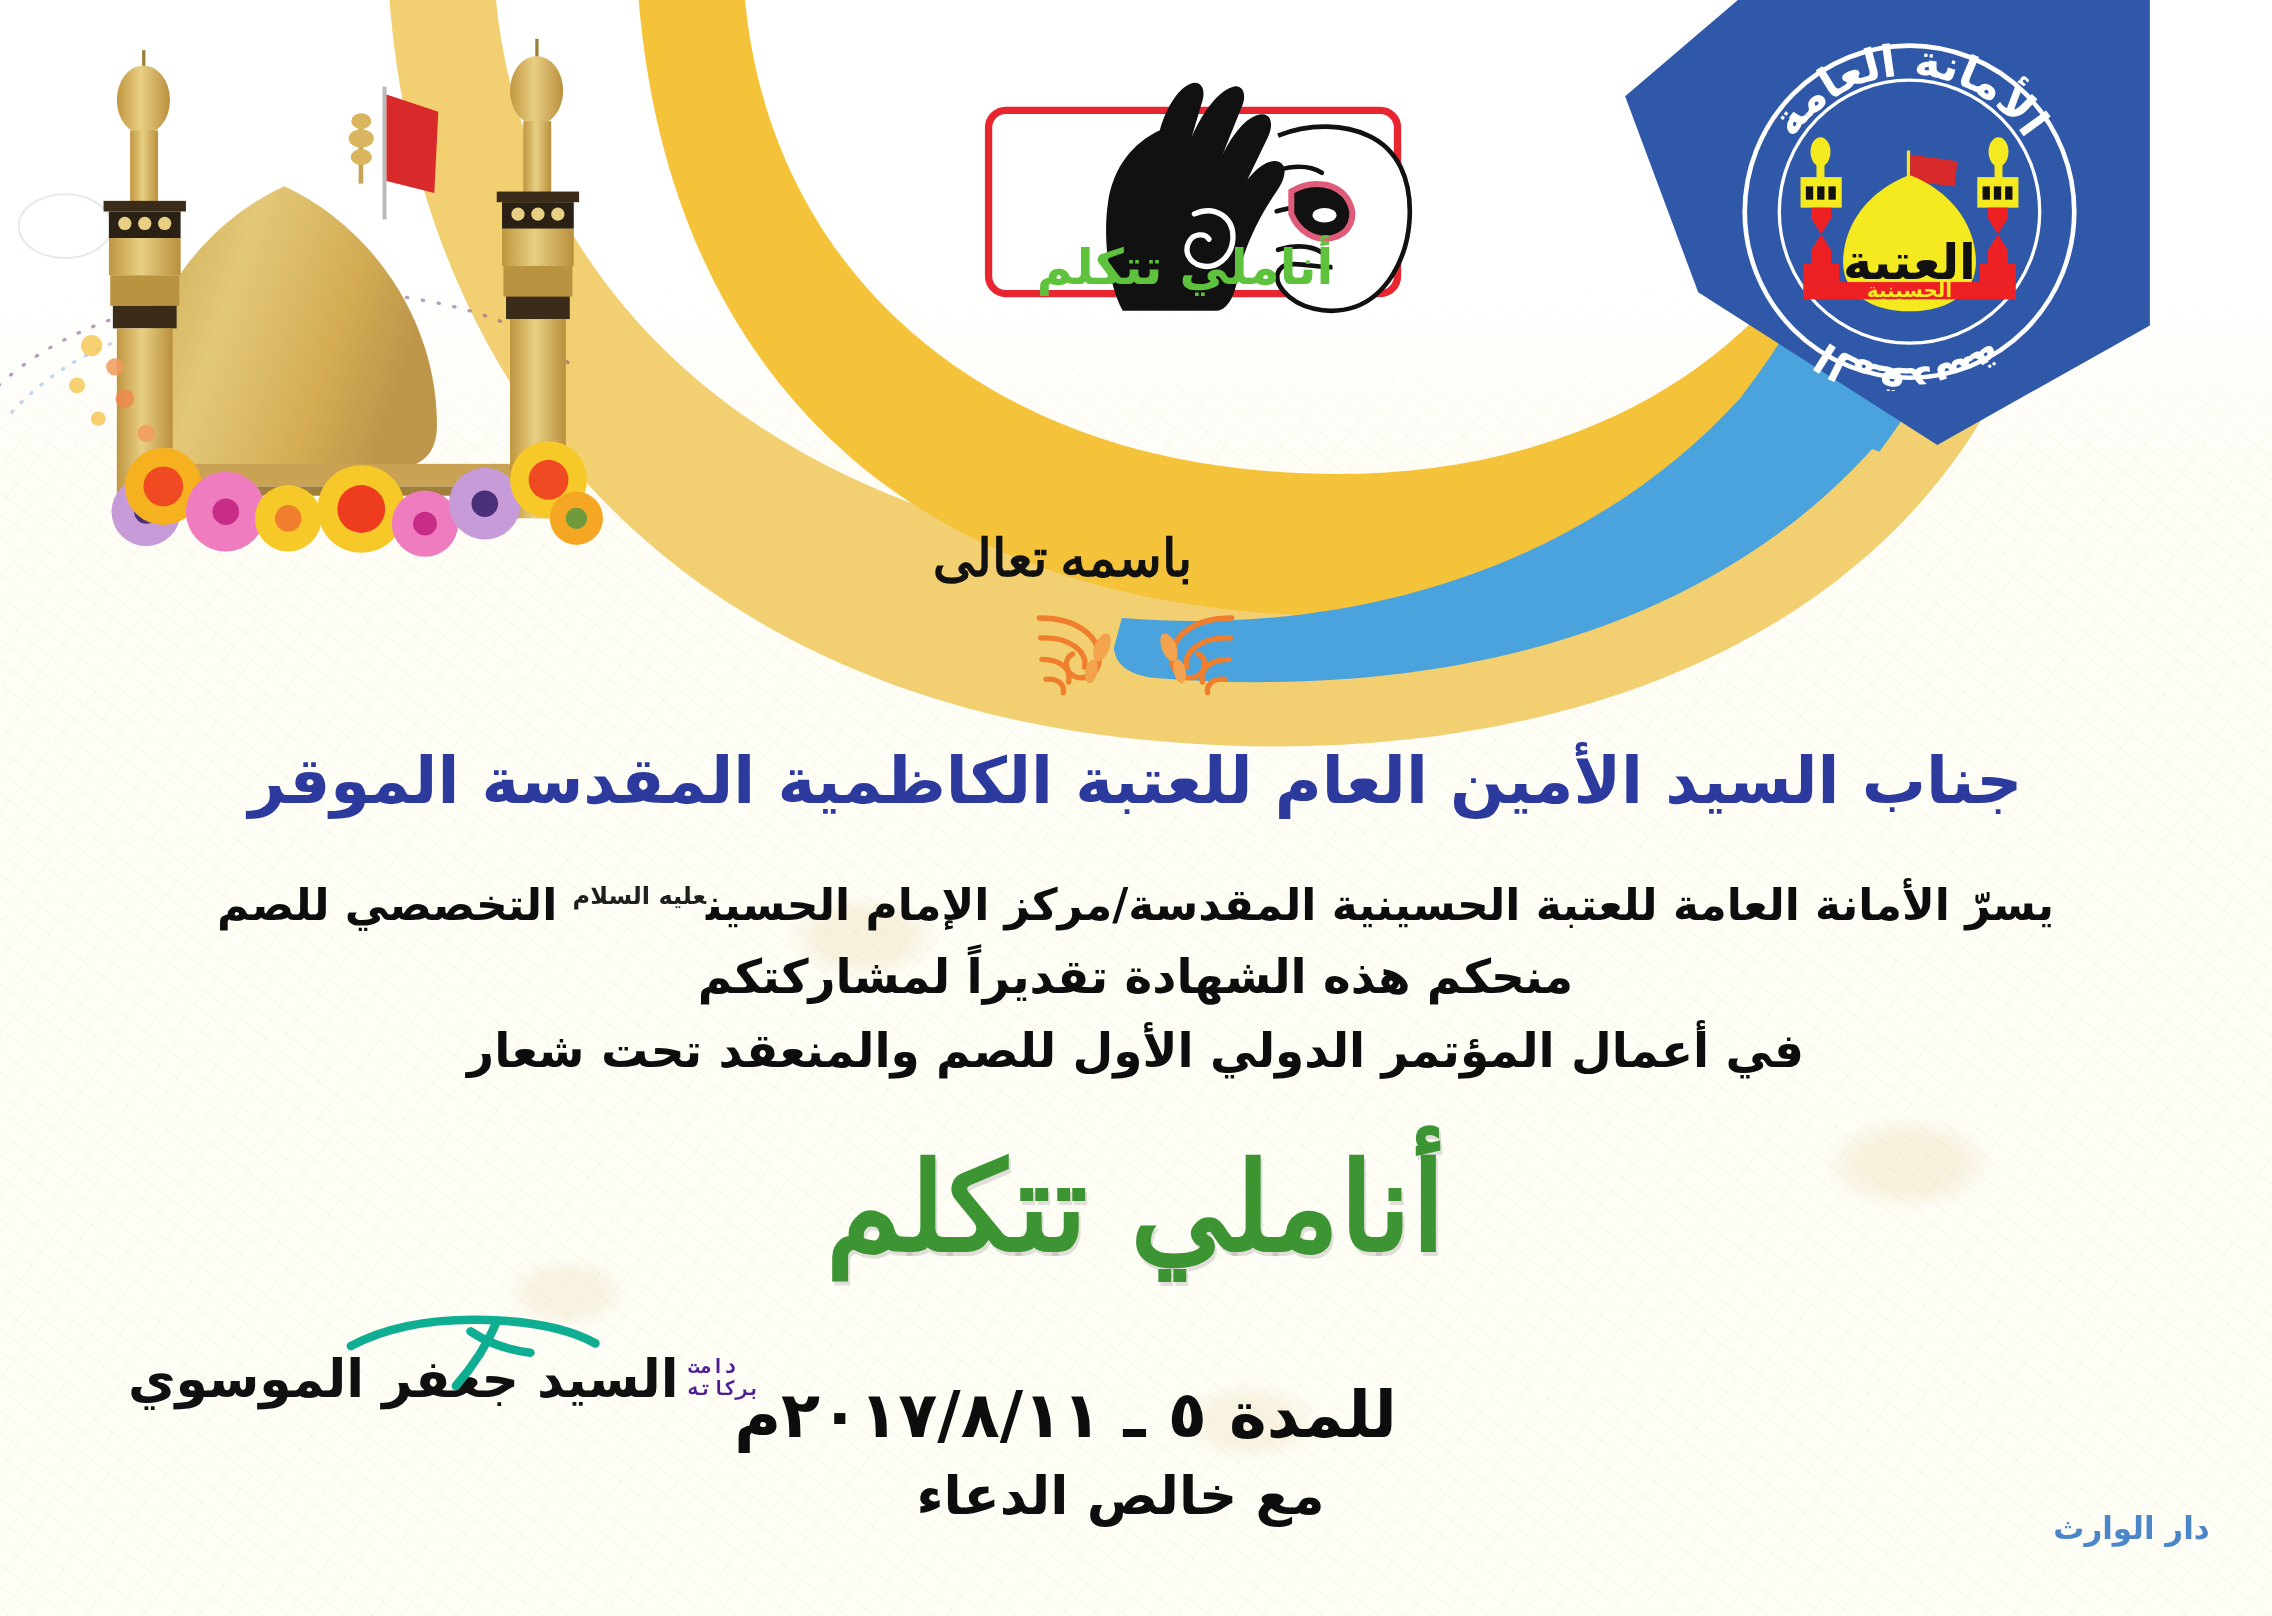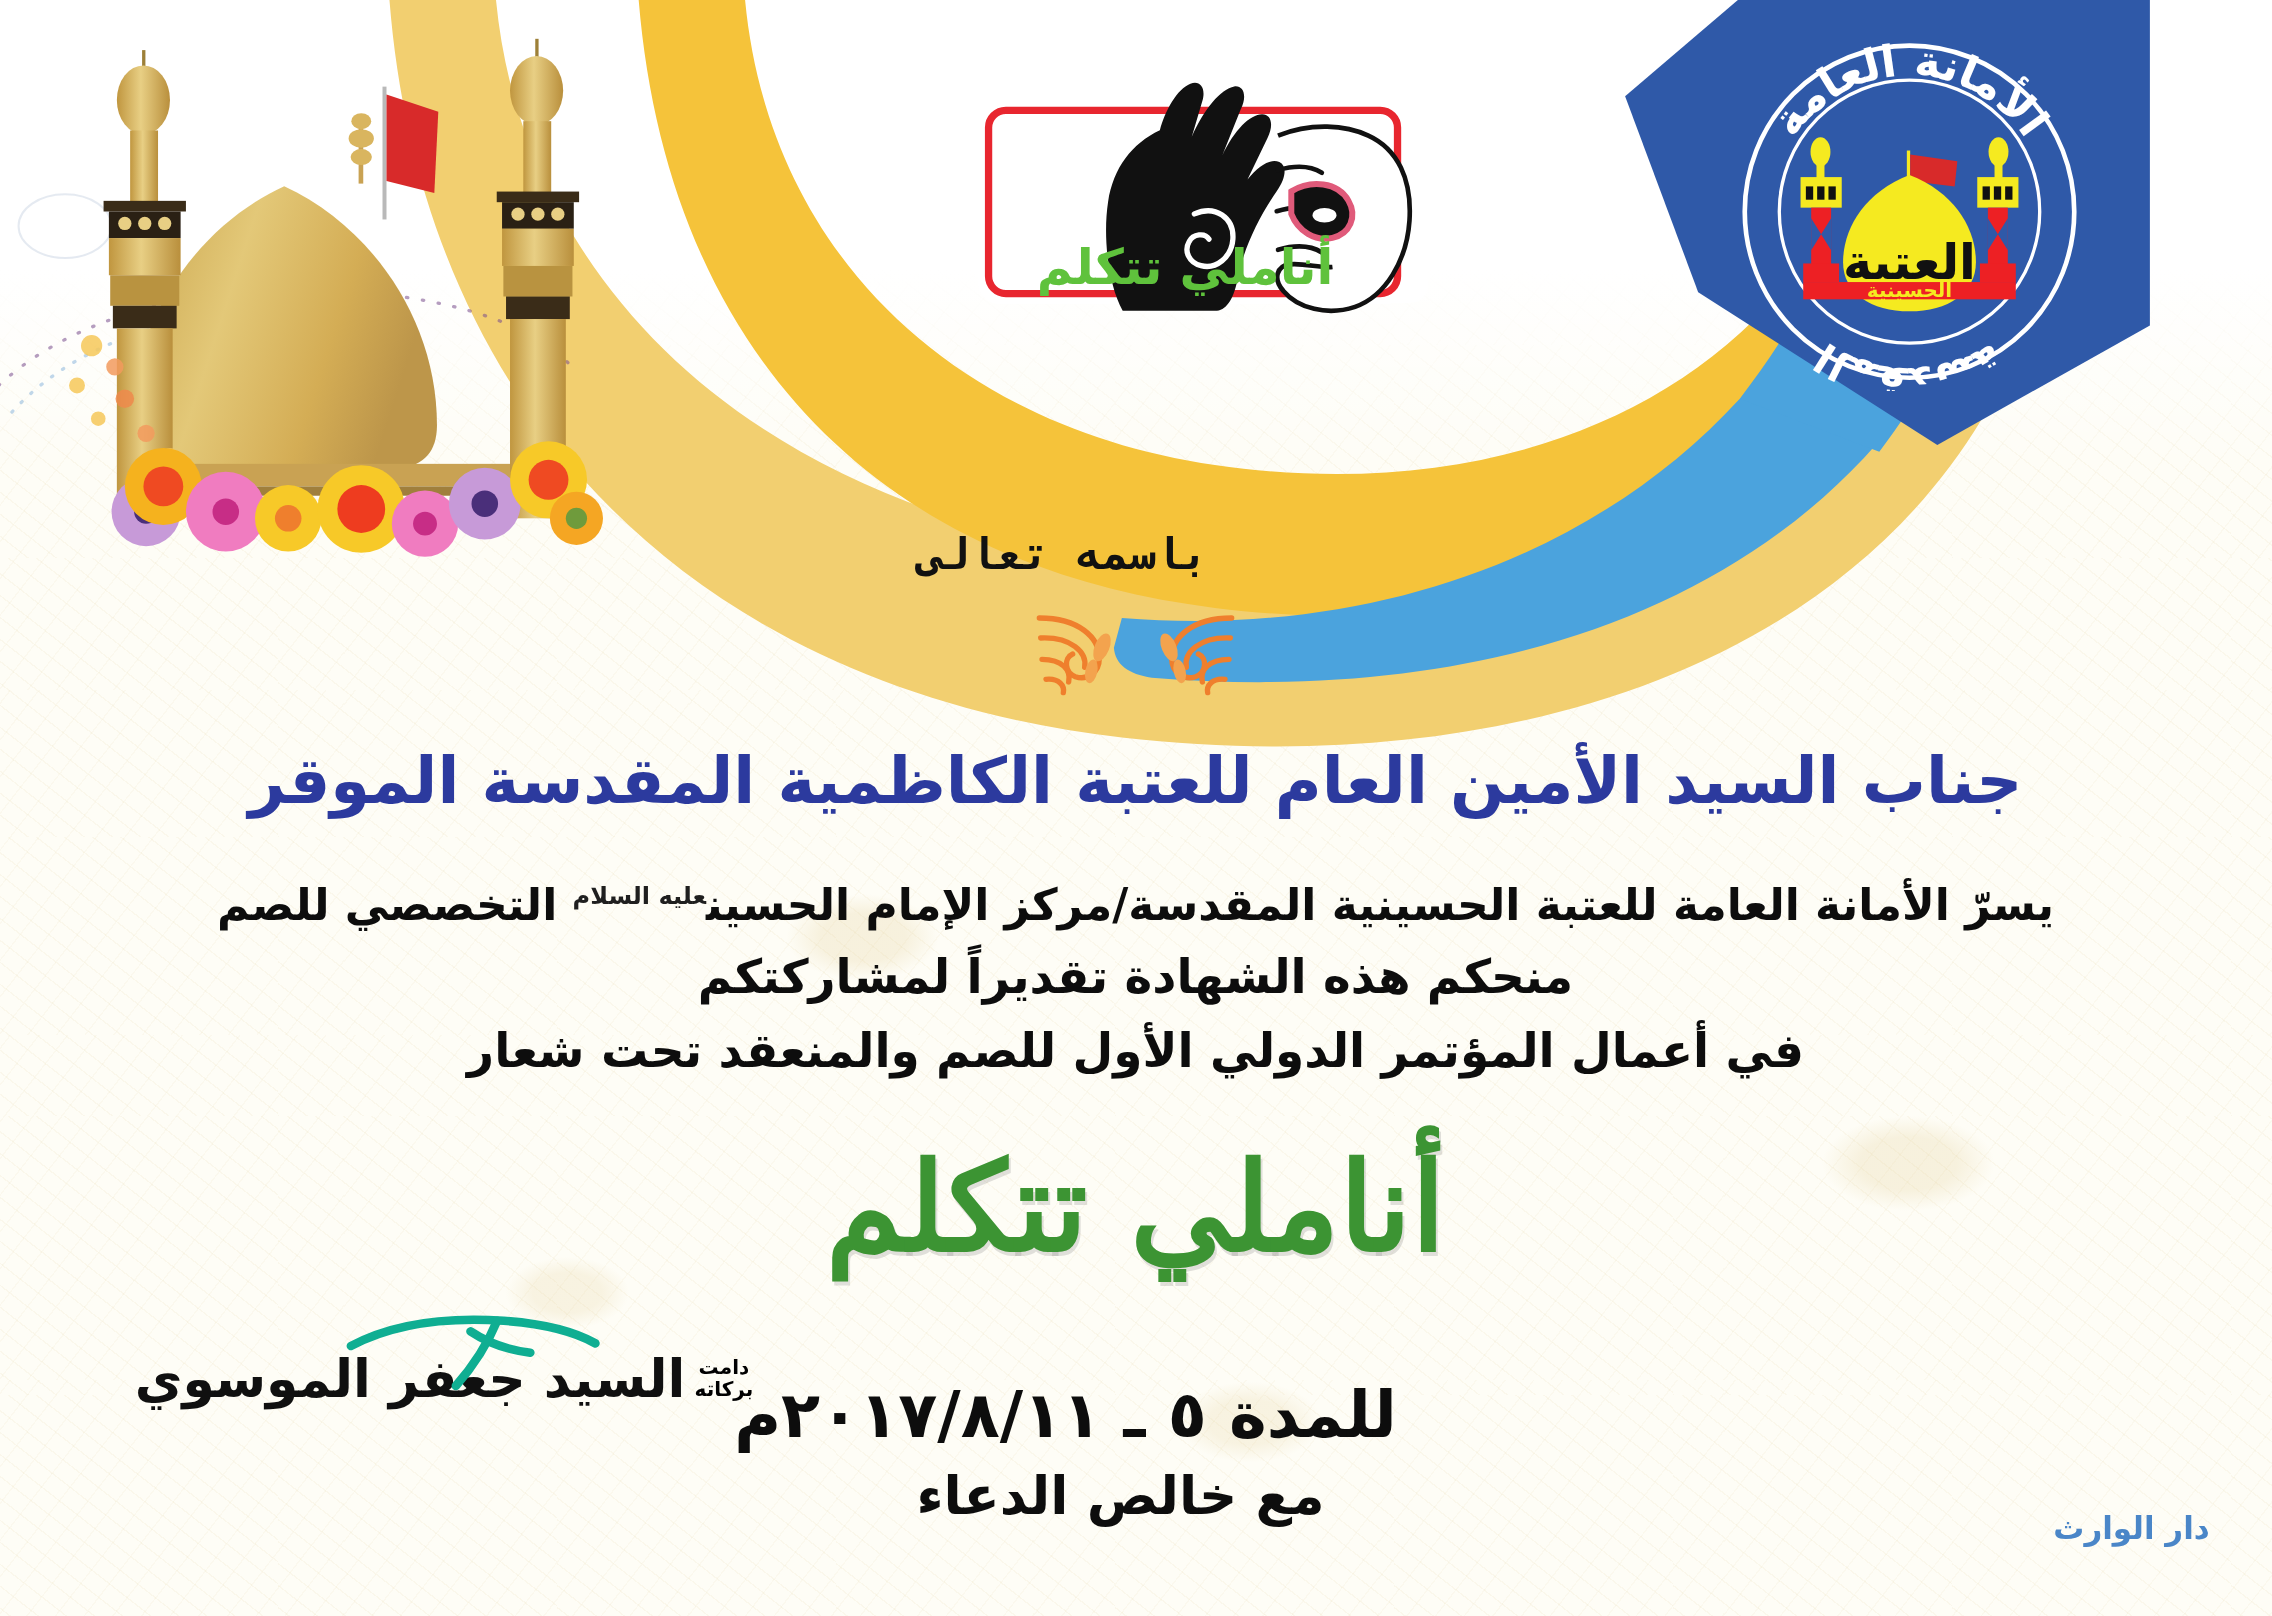--- a/index.html
+++ b/index.html
@@ -46,23 +46,23 @@
   
   .conf-logo{position:absolute;left:967px;top:37px;width:478px;height:306px;}
 
   
   .shrine{position:absolute;left:-6.6px;top:-13.3px;width:611px;height:704px;}
 
   
   .basmala{
     position:absolute;top:528px;left:0;width:100%;
     text-align:center;
-    font-family:Liberation Mono, monospace;
+    font-family:Liberation Serif, serif;
     font-weight:bold;
-    font-size:44px;color:#111111;
+    font-size:52px;color:#111111;
     letter-spacing:0px;
     text-indent:146px;
   }
 
   .title-row{
     position:absolute;top:598px;left:0;width:100%;
     display:flex;align-items:center;justify-content:center;gap:18.6px;
     text-indent:0;
   }
   .title-main{
@@ -128,22 +128,22 @@
   .sig-block{
     position:absolute;left:113px;top:1349px;width:664px;text-align:center;
   }
   .sig-mark{position:absolute;left:219px;top:-47px;width:279px;height:100px;}
   .sig-name-row{
     display:flex;align-items:baseline;justify-content:center;gap:9.3px;
     font-family:"DejaVu Sans","Liberation Sans",sans-serif;font-weight:bold;
   }
   .sig-name{font-size:52px;color:#101010;white-space:nowrap;}
   .sig-blessing{
-    font-size:20px;color:#000000;line-height:1.08;text-align:center;
-    align-self:center;white-space:nowrap;
+    font-size:20px;color:#4c1d95;line-height:1.08;text-align:left;
+    align-self:center;white-space:nowrap;font-family:Liberation Mono, monospace;
   }
   .sig-role{
     margin-top:8px;
     font-family:"DejaVu Sans","Liberation Sans",sans-serif;font-weight:bold;
     font-size:35px;color:#101010;white-space:nowrap;
   }
 
   .printer-mark{
     position:absolute;left:2033px;top:1513px;width:199px;height:53px;
   }

